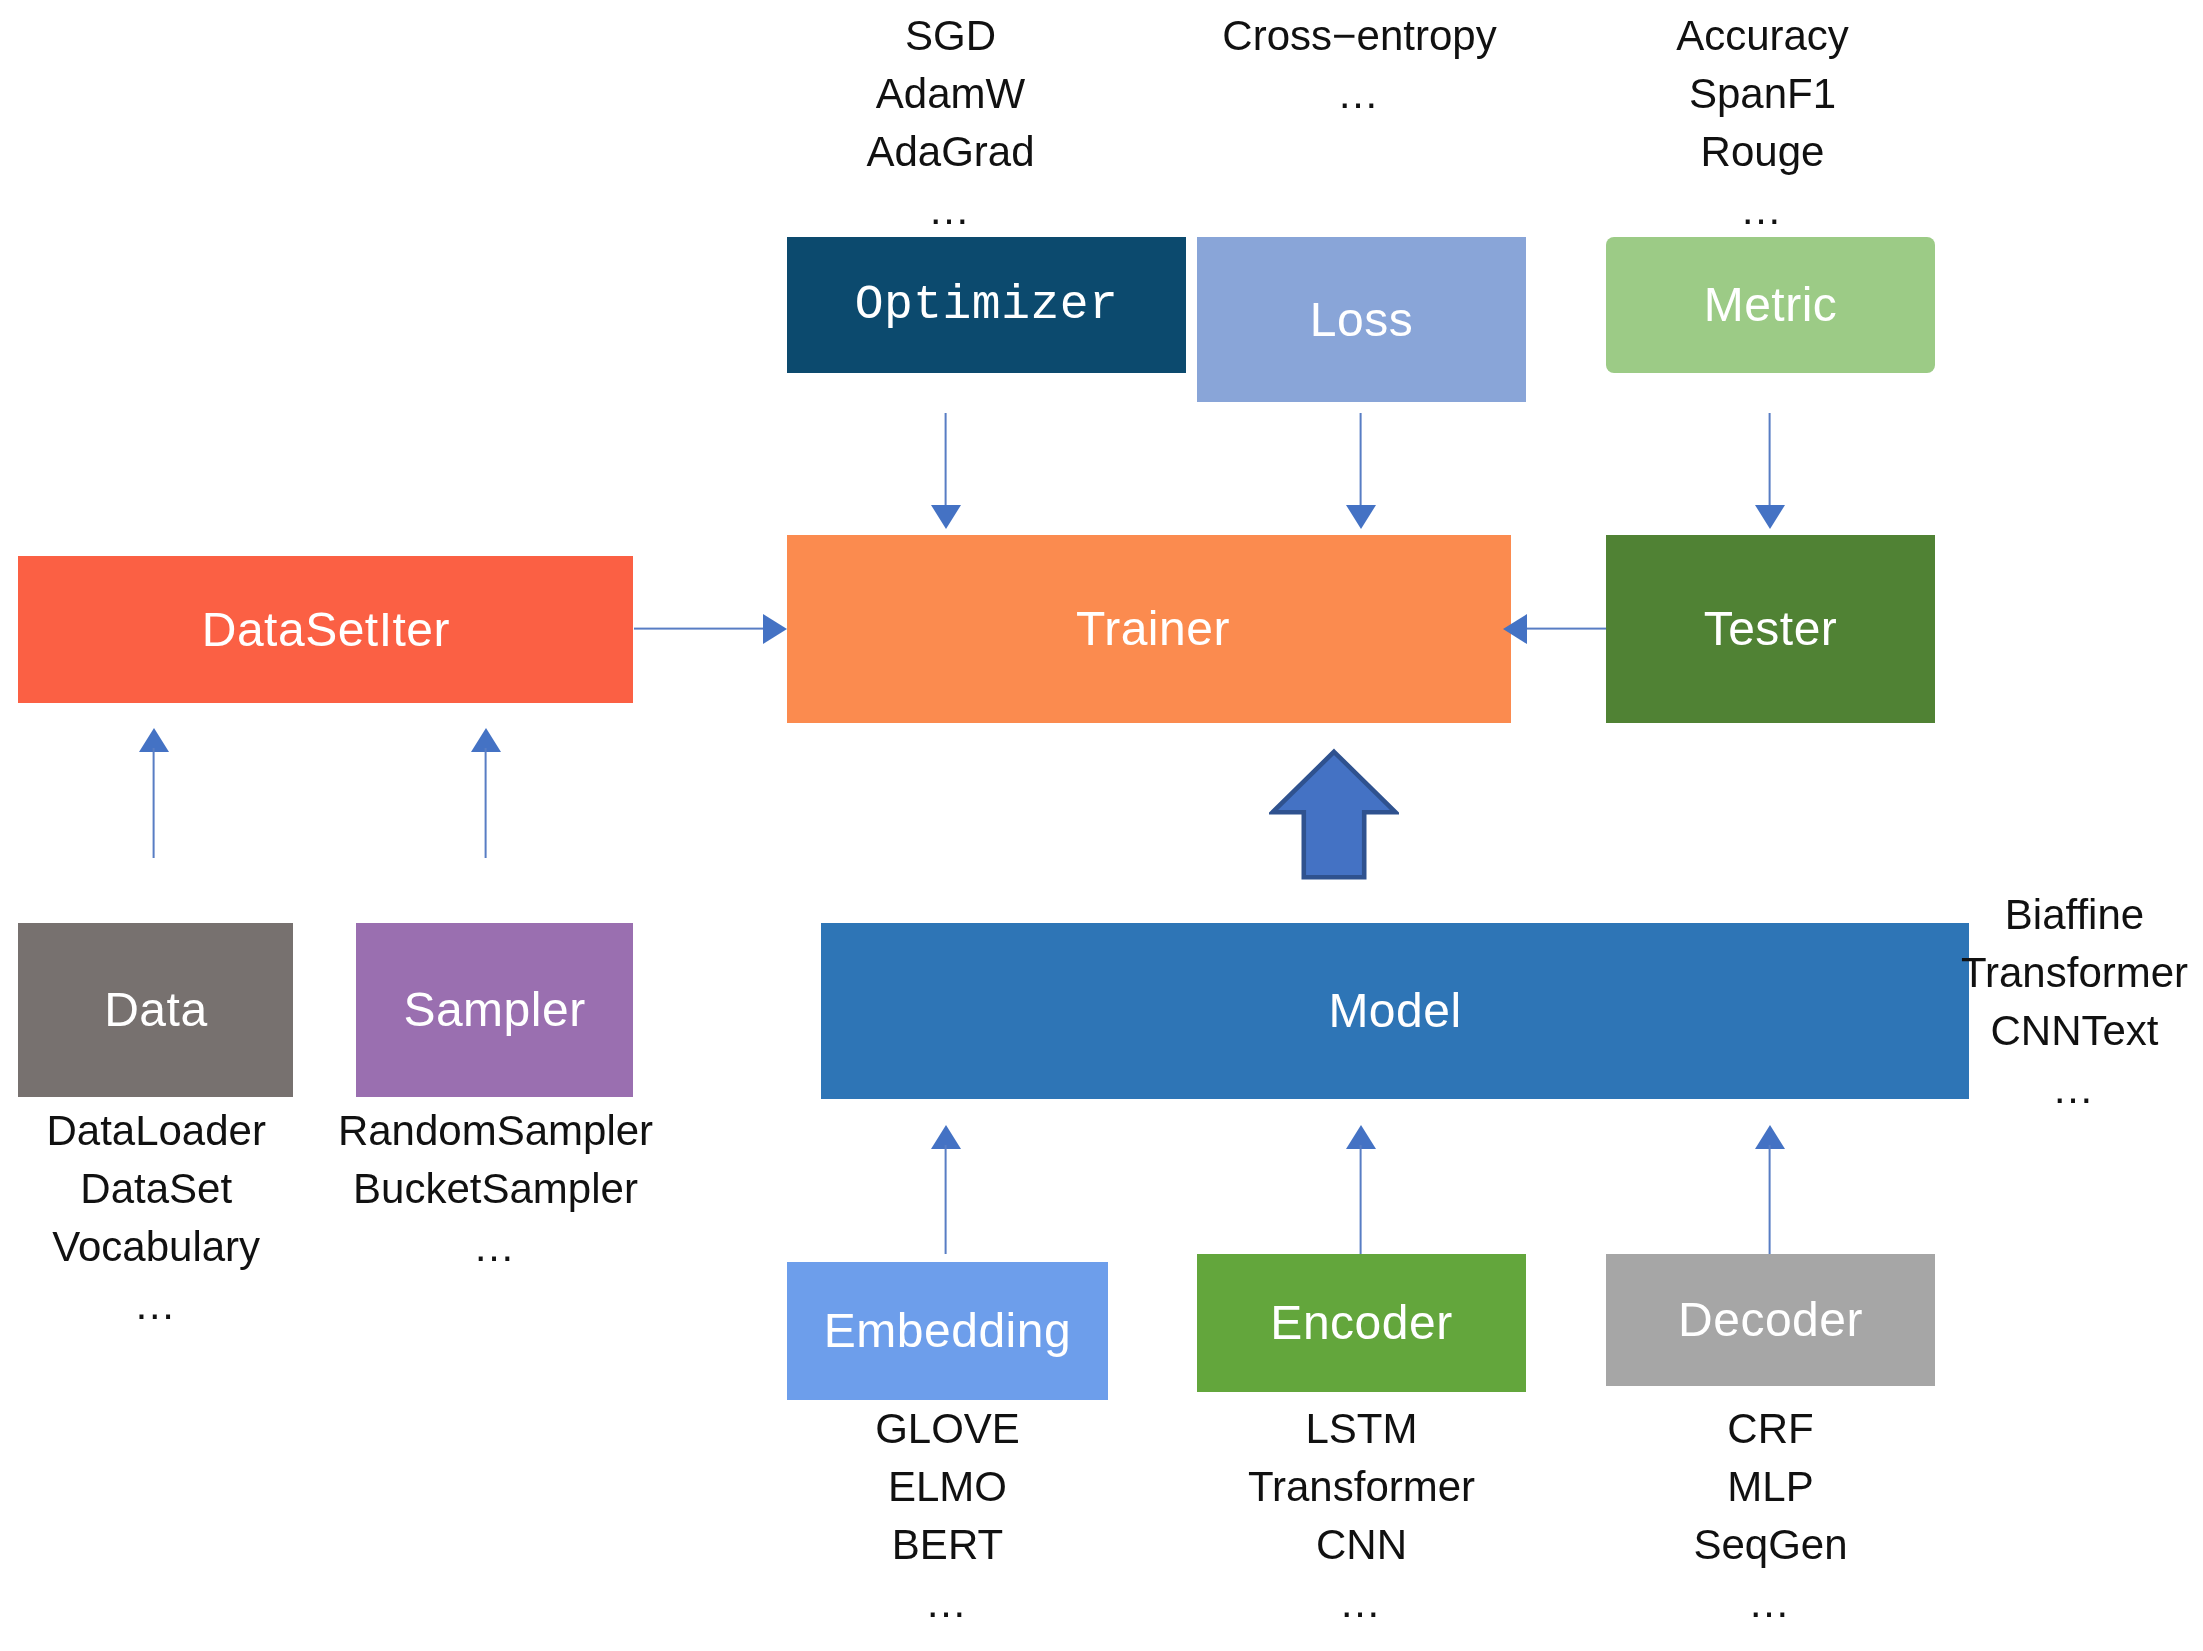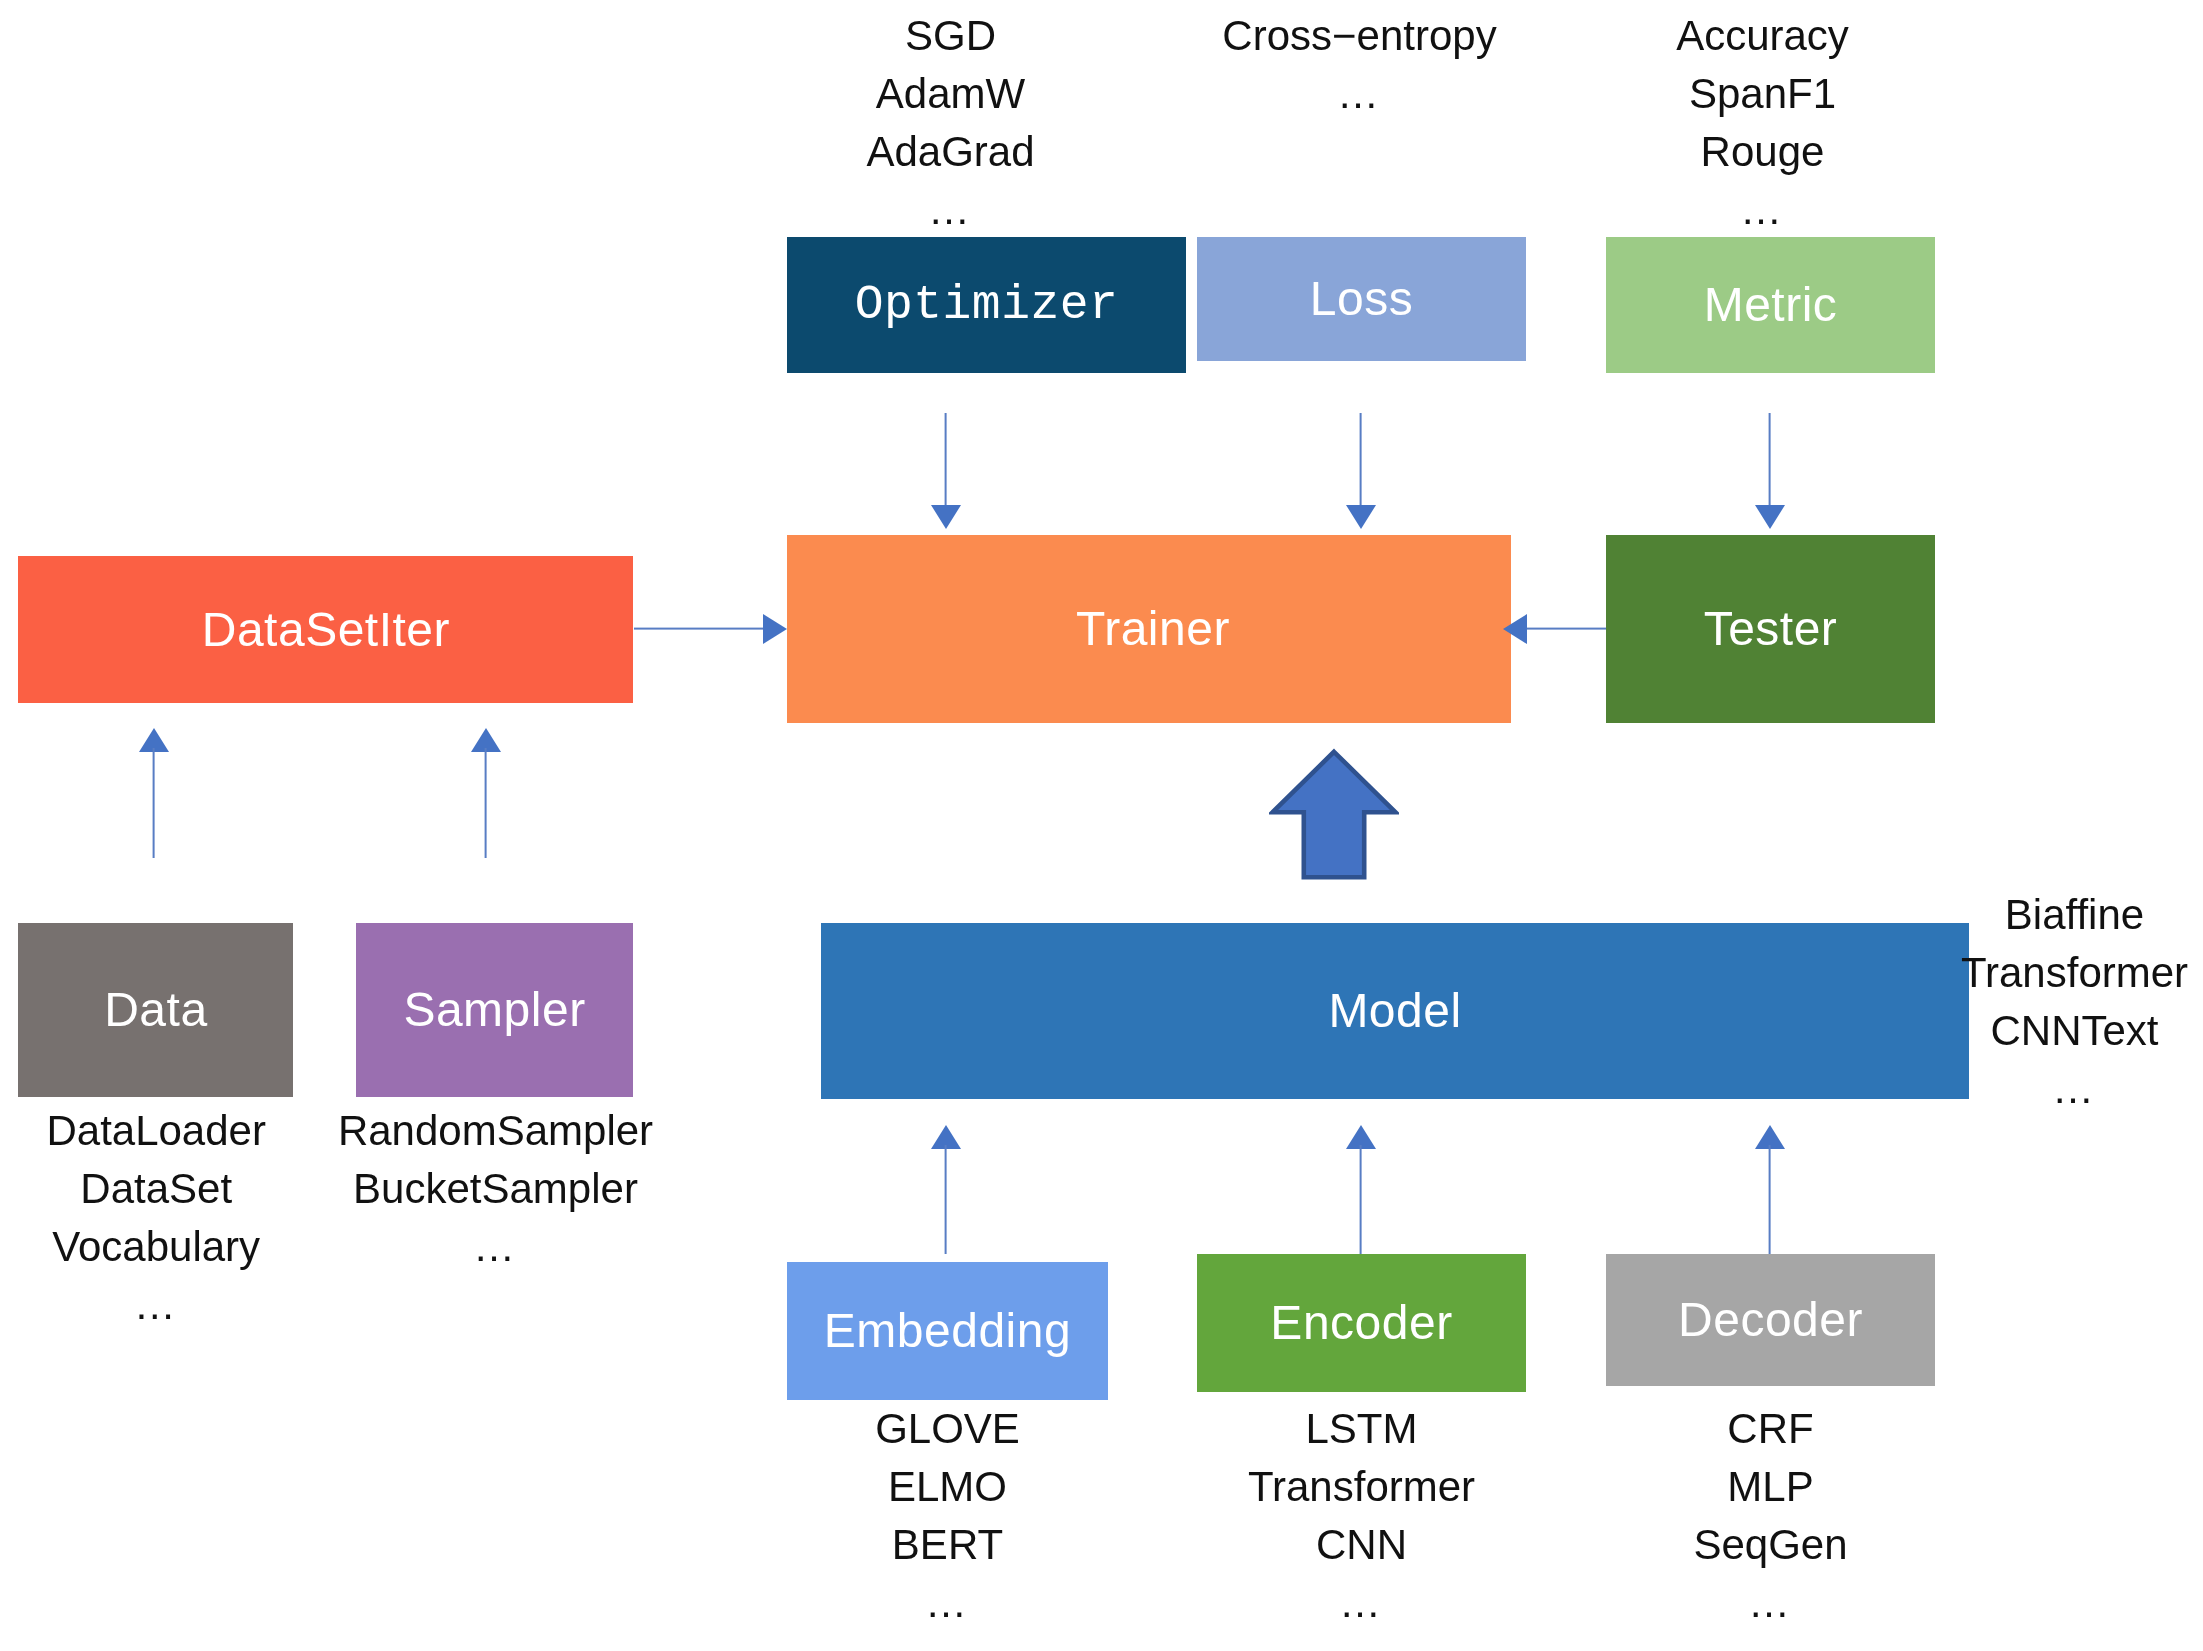--- a/index.html
+++ b/index.html
@@ -109,25 +109,25 @@
     <span class="line">Accuracy</span>
     <span class="line">SpanF1</span>
     <span class="line">Rouge</span>
     <span class="line dots">…</span>
   </div>
 
   <div class="box" style="left:787px; top:237px; width:399px; height:136px; background:#0c4a6e; font-size:48px;font-family:Liberation Mono, monospace;">
     <span>Optimizer</span>
   </div>
 
-  <div class="box" style="left:1197px; top:237px; width:329px; height:124px; background:#89a5d8; font-size:48px;">
+  <div class="box" style="left:1197px; top:237px; width:329px; height:165px; background:#89a5d8; font-size:48px;">
     <span>Loss</span>
   </div>
 
-  <div class="box" style="left:1606px; top:237px; width:329px; height:136px; background:#9ccb86; font-size:48px;">
+  <div class="box" style="left:1606px; top:237px; width:329px; height:136px; background:#9ccb86; font-size:48px;border-radius:8px;">
     <span>Metric</span>
   </div>
 
   <div class="arrow-v down" style="left:930px; top:413px; width:31px; height:116px;">
     <div class="shaft" style="top:0; height:92px;"></div>
     <div class="head"></div>
   </div>
 
   <div class="arrow-v down" style="left:1345px; top:413px; width:31px; height:116px;">
     <div class="shaft" style="top:0; height:92px;"></div>

